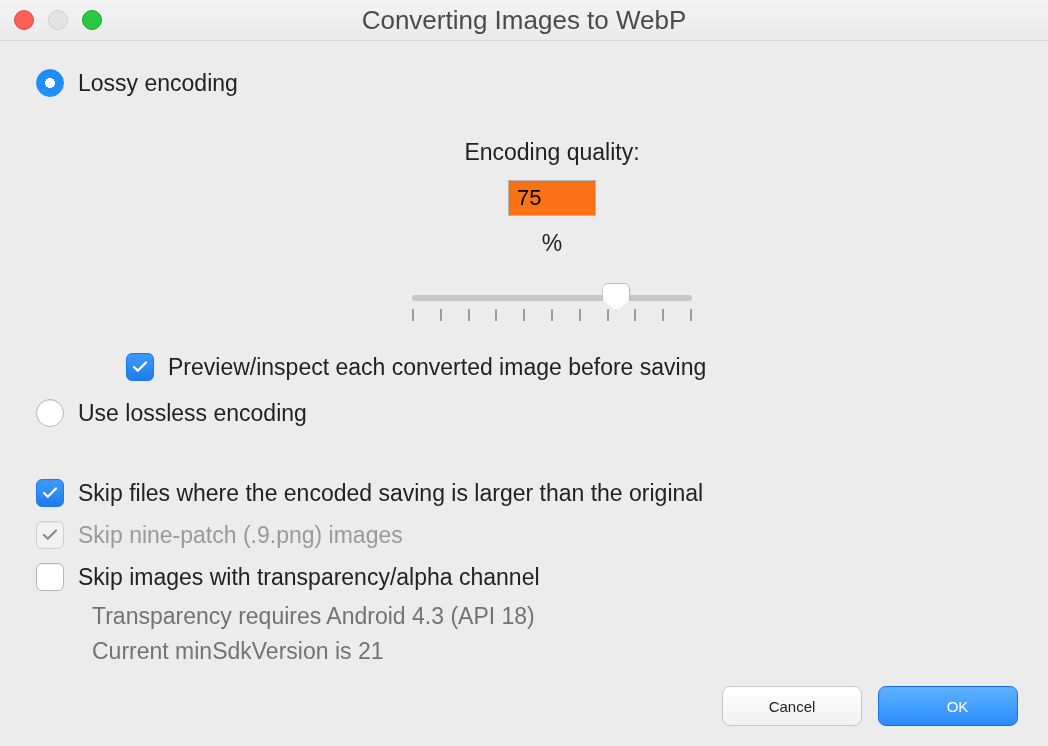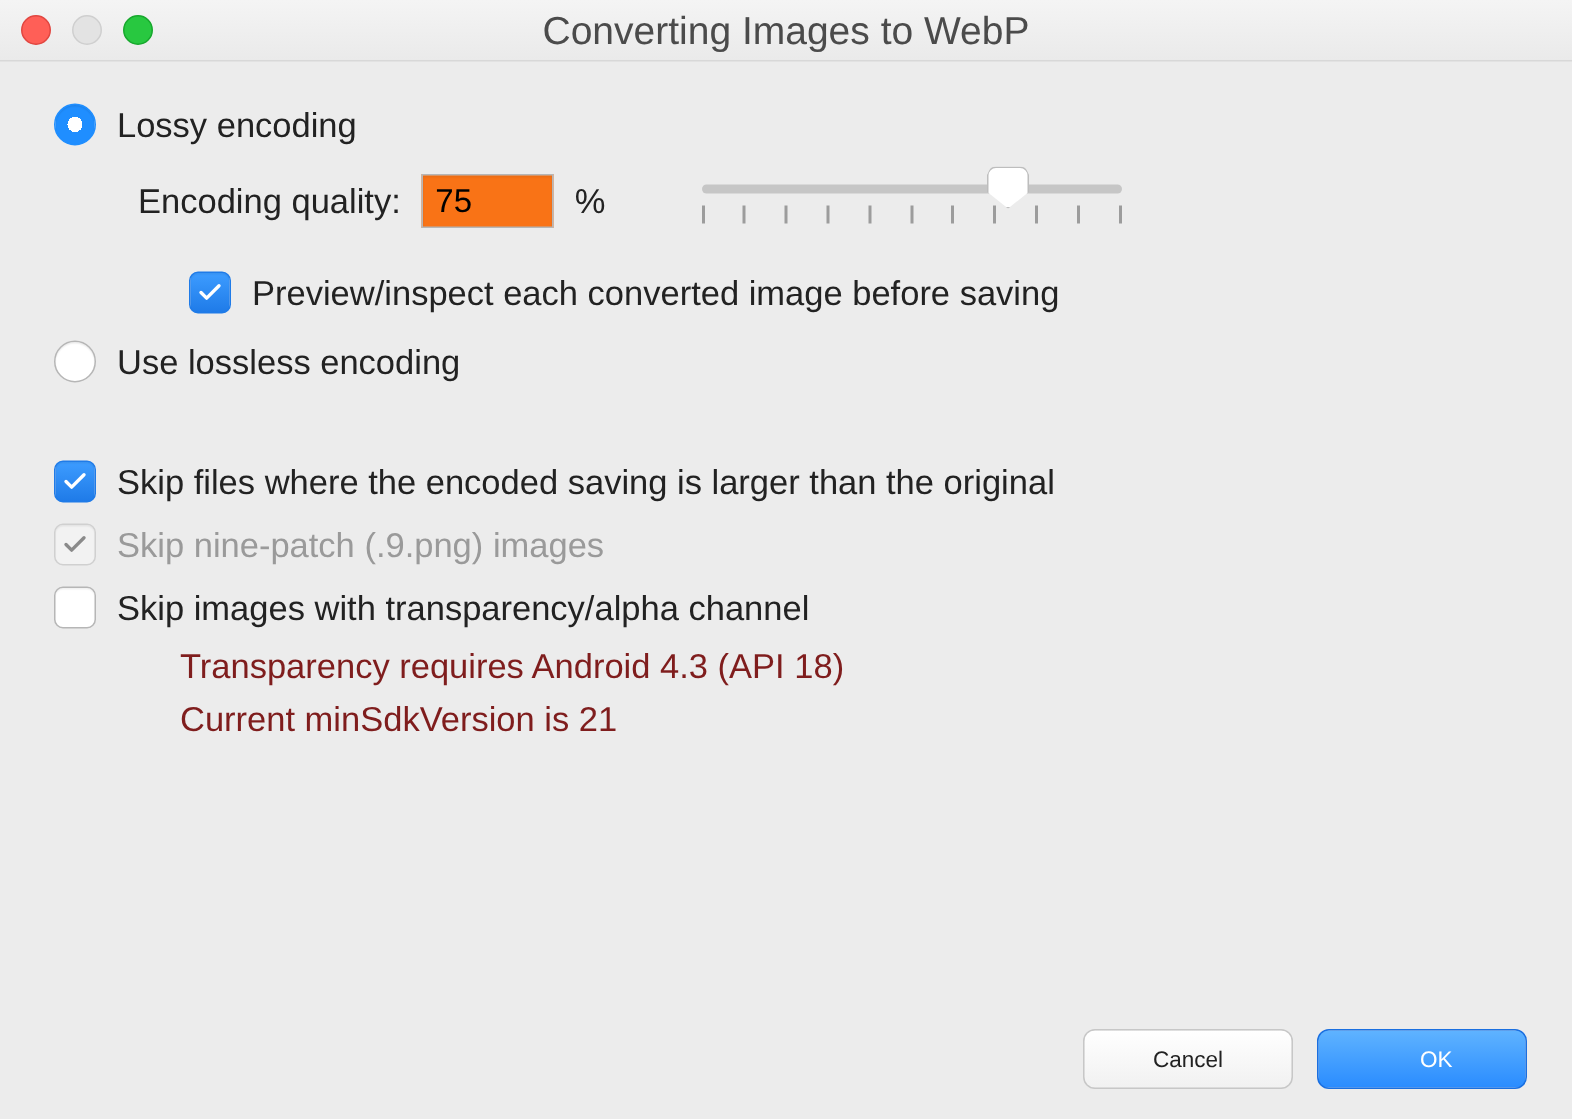--- a/index.html
+++ b/index.html
@@ -153,22 +153,22 @@
     display: flex;
     justify-content: space-between;
   }
   .slider .ticks span {
     width: 2px; height: 12px;
     background:#9c9c9c;
   }
 
   
   .note {
-    margin-left: 84px;
-    color:#7f1d1d;
+    margin-left: 56px;
+    color:#737373;
     line-height: 1.5;
   }
 
   
   .footer {
     position: absolute;
     bottom: 20px;
     right: 30px;
     display: flex;
     gap: 16px;
@@ -213,21 +213,21 @@
 
 <div class="content">
 
   <div class="row">
     <div class="ctrl">
       <div class="radio selected"></div>
     </div>
     <span>Lossy encoding</span>
   </div>
 
-  <div class="row indent-1" style="margin-top:16px; align-items:center;">
+  <div class="row indent-1" style="margin-top:42px; align-items:center;flex-direction:column;">
     <span>Encoding quality:</span>
     <input class="quality-field" type="text" value="75" style="">
     <span>%</span>
 
     <div style="width:36px"></div>
 
     <div class="slider">
       <div class="track"></div>
       <div class="thumb"></div>
       <div class="ticks">

